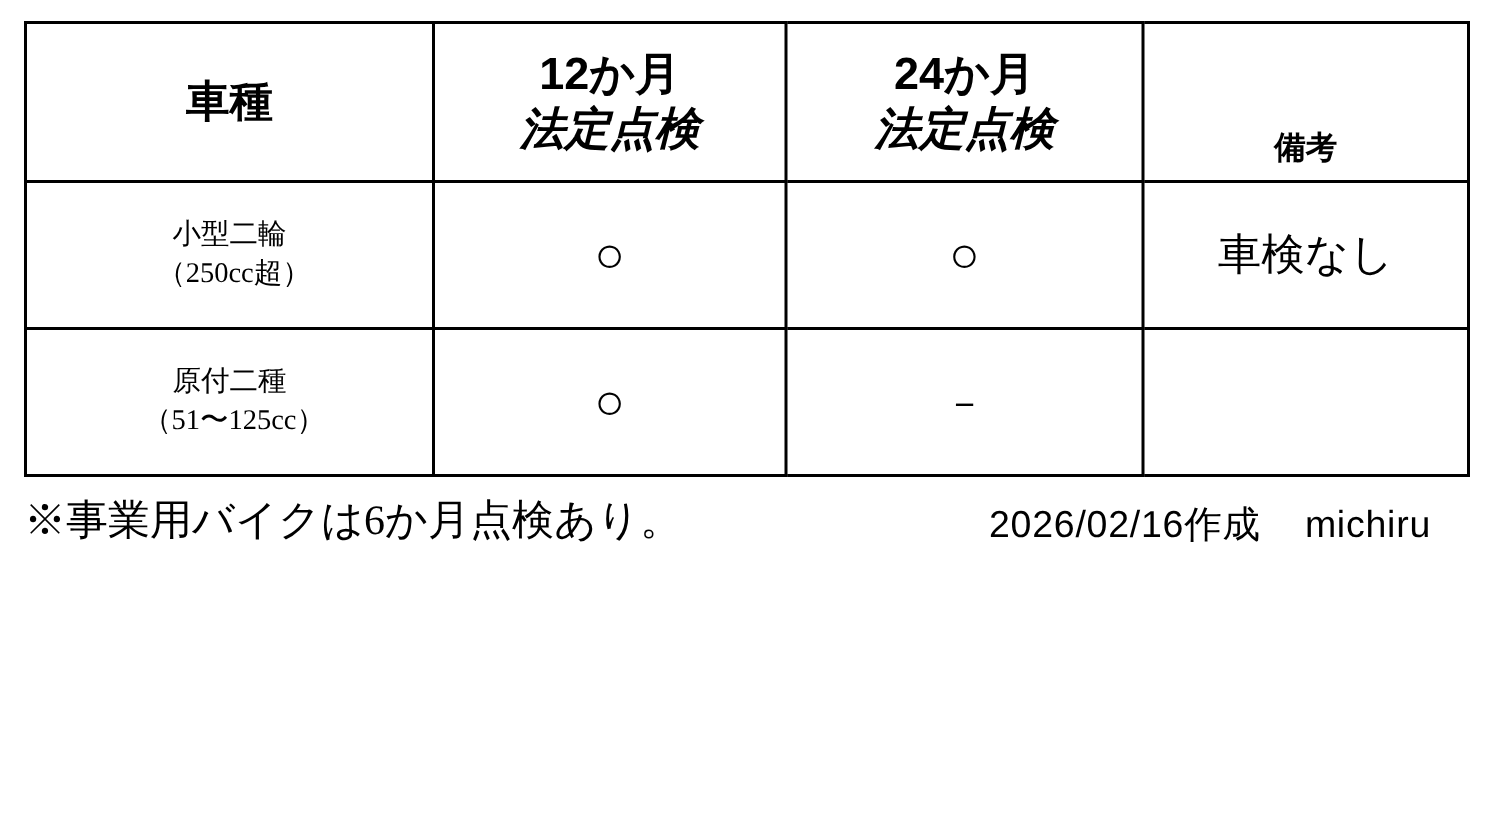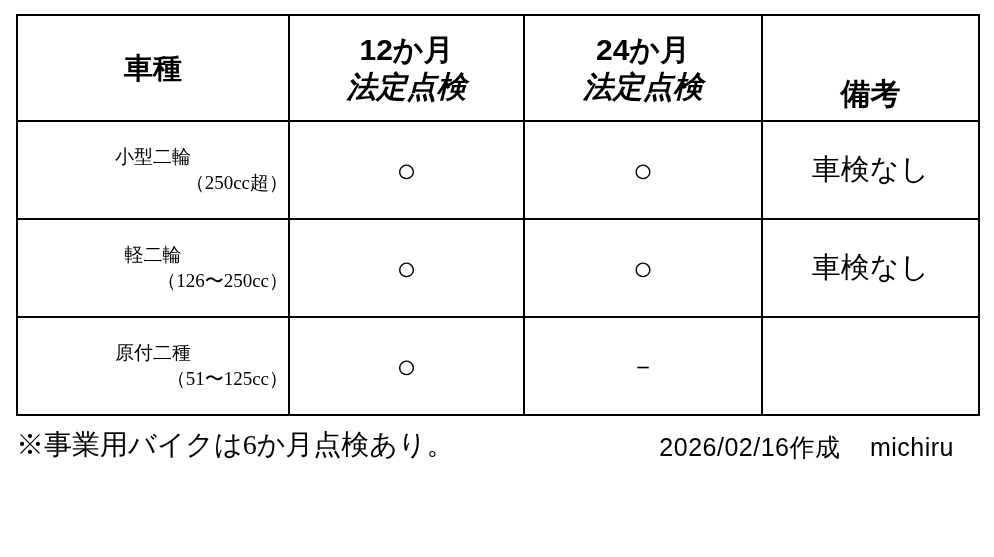--- a/index.html
+++ b/index.html
@@ -43,21 +43,21 @@
     font-size: 30px;
     font-weight: bold;
     line-height: 1.25;
   }
   thead th.head-type {
     font-size: 29px;
   }
   thead th .hl1 { display: block; }
   thead th .hl2 { display: block; font-style: italic; }
   thead th.head-note {
-    font-size: 30px;
+    font-size: 21px;
     vertical-align: bottom;
     padding-bottom: 8px;
   }
 
   tbody td {
     height: 96px;
   }
   td.type-cell {
     text-align: left;
     padding: 4px 6px 4px 10px;
@@ -65,21 +65,20 @@
     line-height: 1.35;
     font-family: "Liberation Serif", serif;
   }
   td.type-cell .line1 {
     display: block;
     letter-spacing: 0px;
   }
   td.type-cell .line2 {
     display: block;
     padding-left: 6px;
-    text-align: right;
   }
   td.mark-cell {
     font-size: 34px;
     font-family: "Liberation Sans", sans-serif;
     line-height: 1;
   }
   td.mark-cell.dash {
     font-size: 26px;
   }
   td.note-cell {
@@ -146,29 +145,20 @@
         <td class="type-cell">
           <span class="line1">小型二輪</span>
           <span class="line2">（250cc超）</span>
         </td>
         <td class="mark-cell">○</td>
         <td class="mark-cell">○</td>
         <td class="note-cell">車検なし</td>
       </tr>
       <tr>
         <td class="type-cell">
-          <span class="line1">軽二輪</span>
-          <span class="line2">（126〜250cc）</span>
-        </td>
-        <td class="mark-cell">○</td>
-        <td class="mark-cell">○</td>
-        <td class="note-cell">車検なし</td>
-      </tr>
-      <tr>
-        <td class="type-cell">
           <span class="line1">原付二種</span>
           <span class="line2">（51〜125cc）</span>
         </td>
         <td class="mark-cell">○</td>
         <td class="mark-cell dash">－</td>
         <td class="note-cell empty"></td>
       </tr>
     </tbody>
   </table>
 

